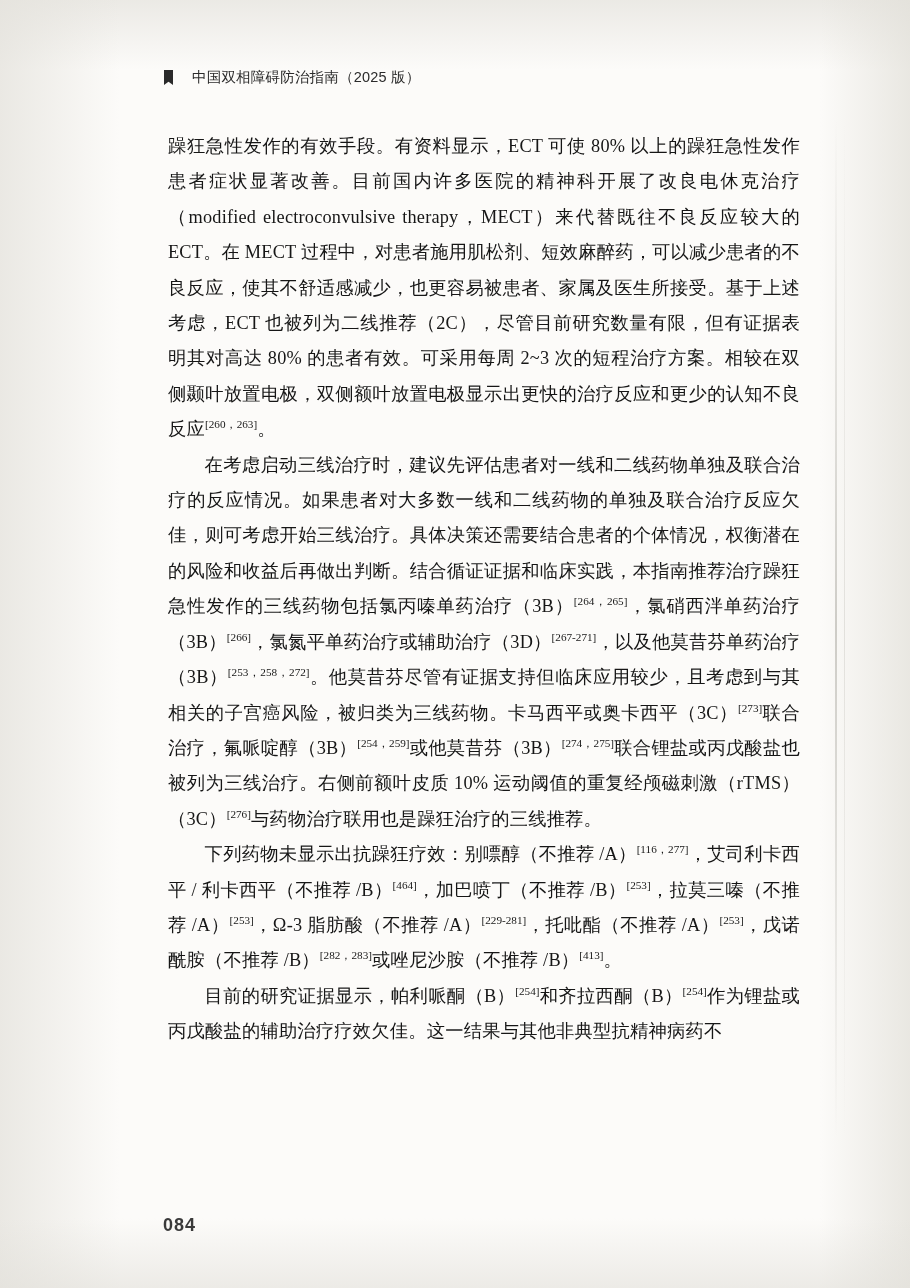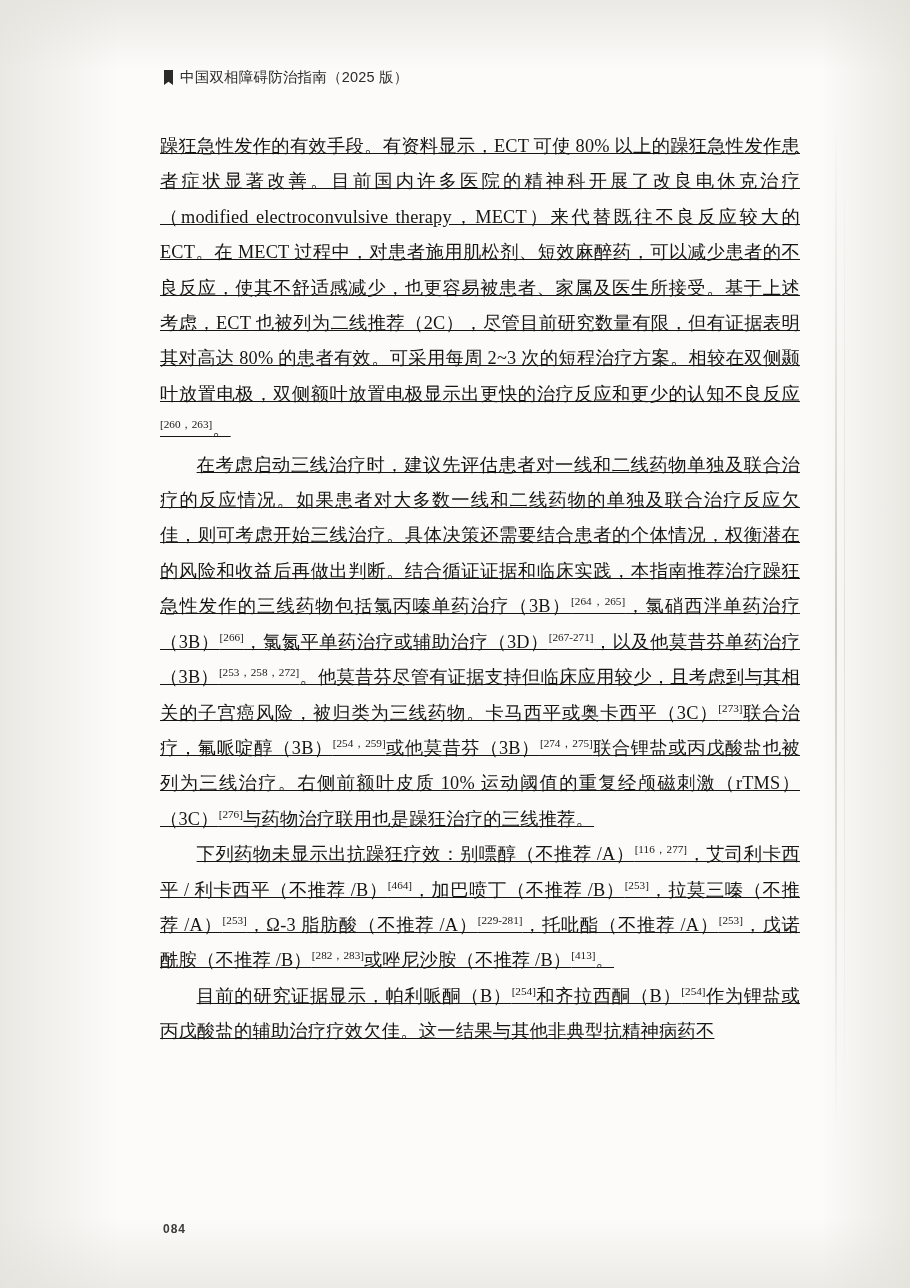--- a/index.html
+++ b/index.html
@@ -64,21 +64,21 @@
     position: absolute;
     left: 152px;
     top: 68px;
     width: 648px;
   }
 
   
   .runhead {
     display: flex;
     align-items: center;
-    gap: 7px;
+    gap: 19px;
     margin-left: 12px;
     margin-bottom: 42px;
   }
   .runhead .mark {
     width: 9px;
     height: 15px;
     background: #2a2a2a;
     display: inline-block;
     position: relative;
   }
@@ -91,28 +91,27 @@
     clip-path: polygon(0 100%, 50% 20%, 100% 100%);
   }
   .runhead .title {
     font-size: 14.5px;
     letter-spacing: .2px;
     color: #2b2b2b;
     font-family: "Liberation Sans", "DejaVu Sans", sans-serif;
   }
 
   p.body {
-    margin: 0 0 0 8px;
+    margin: 0 0 0 16px;
     font-size: 18.3px;
     line-height: 35.4px;
     text-align: justify;
     text-justify: inter-ideograph;
     letter-spacing: .2px;
     color: #161616;
-    text-decoration: underline;
   }
   p.body.indent { text-indent: 2em; }
 
   h3.sec {
     margin: 9px 0 2px 0;
     font-size: 18.4px;
     line-height: 35.4px;
     font-weight: bold;
     text-indent: 2em;
     letter-spacing: .2px;
@@ -123,21 +122,21 @@
     font-size: 11.2px;
     vertical-align: super;
     line-height: 0;
     letter-spacing: 0;
   }
 
   .folio {
     position: absolute;
     left: 163px;
     bottom: 52px;
-    font-size: 12px;
+    font-size: 18px;
     font-weight: bold;
     letter-spacing: 1px;
     color: #3a3a3a;
     font-family: "Liberation Sans", "DejaVu Sans", sans-serif;
   }
 </style>
 </head>
 <body>
 
 <div class="page">

